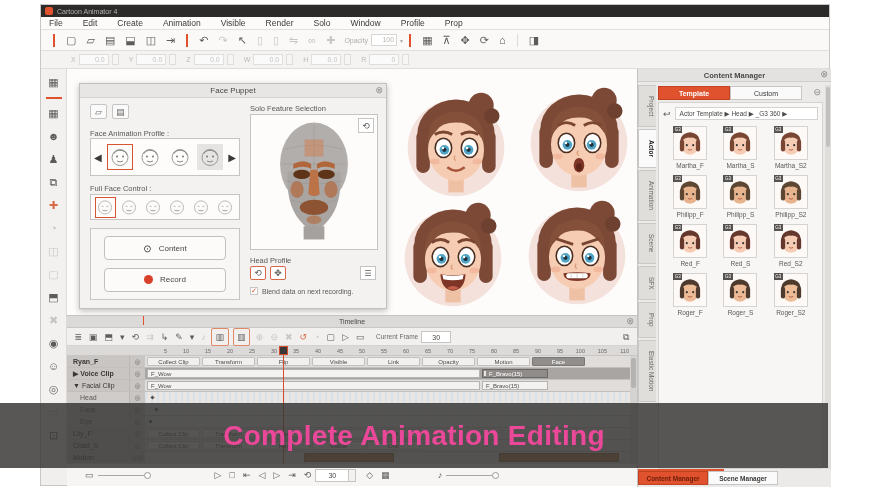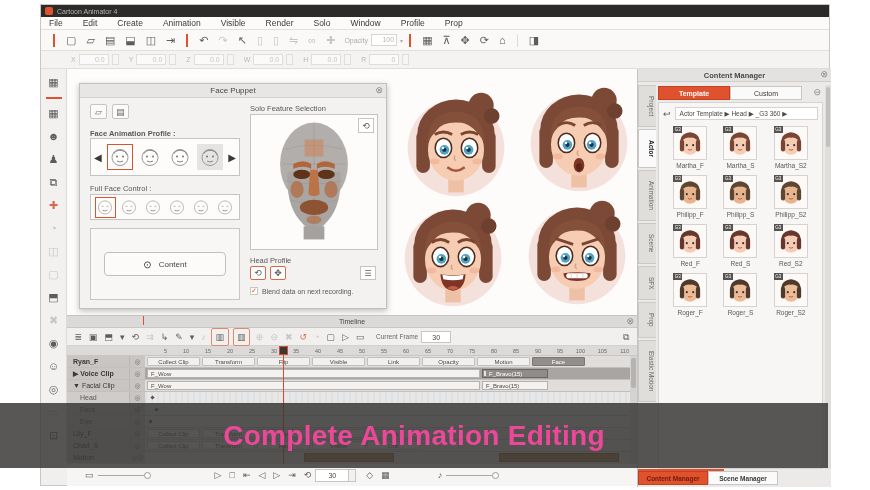--- a/index.html
+++ b/index.html
@@ -393,21 +393,21 @@
         <div id="fp-header">
           <span id="fp-title">Face Puppet</span>
           <span class="close-ic">⊗</span>
         </div>
 
         <div class="abs" style="left:10px;top:20px;display:flex;gap:5px;">
           <span class="iconbtn">▱</span>
           <span class="iconbtn">▤</span>
         </div>
 
-        <div class="abs fp-ftn" style="left:10px;top:45px;font-weight:bold;">Face Animation Profile :</div>
+        <div class="abs fp-ftn" style="left:10px;top:45px;">Face Animation Profile :</div>
         <div class="abs strip" style="left:10px;top:54px;width:150px;height:38px;">
           <span class="arrowbtn">◀</span>
           <span style="display:flex;flex:1;justify-content:space-around;">
 
               <span class="face-cell selected">
                 <svg viewBox="0 0 22 22" width="22" height="22">
                   <circle cx="11" cy="11.5" r="8" fill="none" stroke="#999" stroke-width="1"></circle>
                   <path d="M4.5,8 Q7,3.5 13,4.5 Q17,5 18,9" fill="none" stroke="#888" stroke-width="1"></path>
                   <circle cx="8" cy="10.5" r="1" fill="#777"></circle>
                   <circle cx="14" cy="10.5" r="1" fill="#777"></circle>
@@ -499,20 +499,24 @@
                   <path d="M8,15 Q11,16.5 14,15" fill="none" stroke="#888" stroke-width="1"></path>
                 </svg>
               </span>
             </span>
         </div>
 
         <div class="abs" style="left:10px;top:144px;width:150px;height:72px;border:1px solid #c8c6c4;background:#f8f7f6;display:flex;flex-direction:column;align-items:center;justify-content:space-evenly;">
           <div class="bigbtn">
             <span class="eye-glyph">⊙</span>
             <span>Content</span>
+          </div>
+          <div class="bigbtn">
+            <span class="rec-dot"></span>
+            <span>Record</span>
           </div>
         </div>
 
         <div class="abs fp-ftn" style="left:170px;top:20px;">Solo Feature Selection</div>
         <div class="abs" style="left:170px;top:30px;width:128px;height:136px;border:1px solid #c6c4c2;background:#fdfcfb;">
           <svg viewBox="0 0 110 140" width="126" height="132" style="display:block;margin:0 auto;">
             <ellipse cx="55" cy="52" rx="36" ry="44" fill="#b2aeab"></ellipse>
             <path d="M27,60 Q25,95 40,112 Q48,122 55,122 Q62,122 70,112 Q85,95 83,60 Z" fill="#a9a5a2"></path>
             <path d="M55,10 L55,120 M22,52 L88,52 M25,36 Q55,28 85,36 M25,70 Q55,76 85,70 M30,90 Q55,98 80,90" stroke="#8f8b88" stroke-width=".6" fill="none" opacity=".6"></path>
             <rect x="45" y="26" width="20" height="18" fill="#cf7d4e" opacity=".5"></rect>

